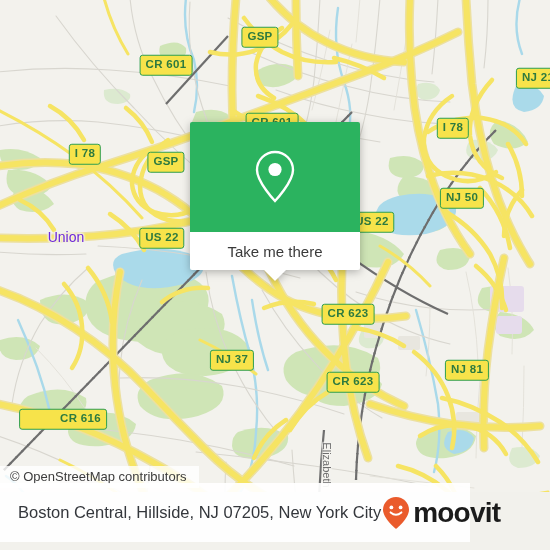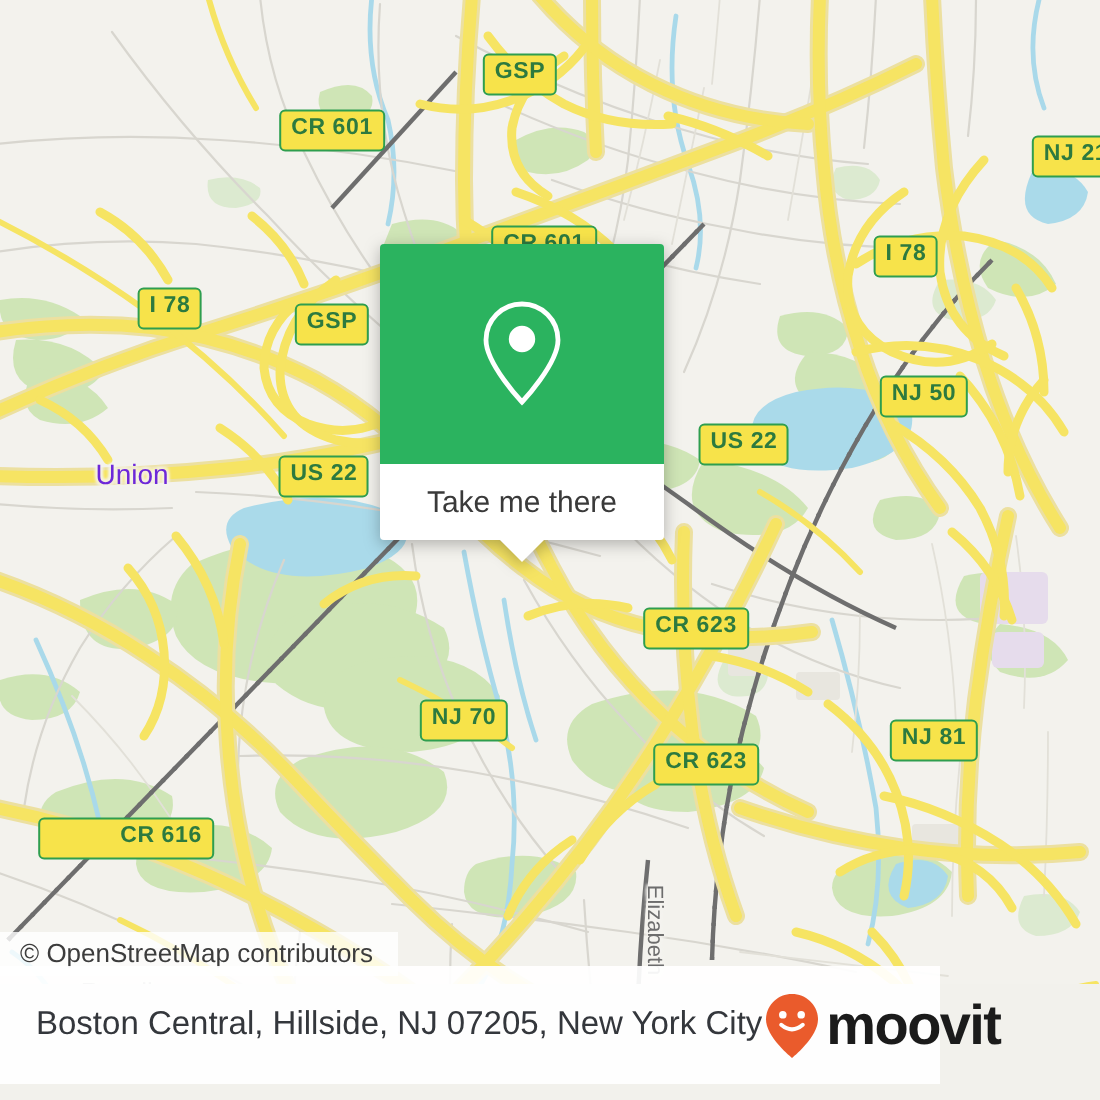--- a/index.html
+++ b/index.html
@@ -60,21 +60,21 @@
     writing-mode: vertical-rl;
     font-size: 11px;
     color: #6d6d6d;
   }
   .place.muted { color: #8d8d8d; font-size: 13px; }
 
   
   #popup {
     position: absolute;
     left: 190px; top: 122px;
-    width: 142px;
+    width: 170px;
     filter: drop-shadow(0 2px 4px rgba(0,0,0,0.28));
     z-index: 40;
   }
   #popup-top {
     height: 110px;
     background: #2bb35f;
     border-radius: 2px 2px 0 0;
     display: flex;
     align-items: center;
     justify-content: center;
@@ -385,21 +385,21 @@
         <div class="shield" style="left: 166px; top: 65px;">CR 601</div>
         <div class="shield" style="left: 453px; top: 128px;">I 78</div>
         <div class="shield" style="left: 538px; top: 78px;">NJ 21</div>
         <div class="shield" style="left: 462px; top: 198px;">NJ 50</div>
         <div class="shield" style="left: 85px; top: 154px;">I 78</div>
         <div class="shield" style="left: 166px; top: 162px;">GSP</div>
         <div class="shield" style="left: 272px; top: 123px;">CR 601</div>
         <div class="shield" style="left: 162px; top: 238px;">US 22</div>
         <div class="shield" style="left: 372px; top: 222px;">US 22</div>
         <div class="shield" style="left: 348px; top: 314px;">CR 623</div>
-        <div class="shield" style="left: 232px; top: 360px;">NJ 70</div>
+        <div class="shield" style="left: 232px; top: 360px;">NJ 37</div>
         <div class="shield" style="left: 353px; top: 382px;">CR 623</div>
         <div class="shield" style="left: 467px; top: 370px; text-align: right;">NJ 81</div>
         <div class="shield" style="left: 63px; top: 419px; padding-left: 40px;">CR 616</div>
       </div>
 
     <div id="places">
         <div class="place" style="left: 66px; top: 237px;">Union</div>
         <div class="place vertical" style="left: 327px; top: 465px;">Elizabeth</div>
         <div class="place muted" style="left: 62px; top: 496px;">Roselle</div>
       </div>

